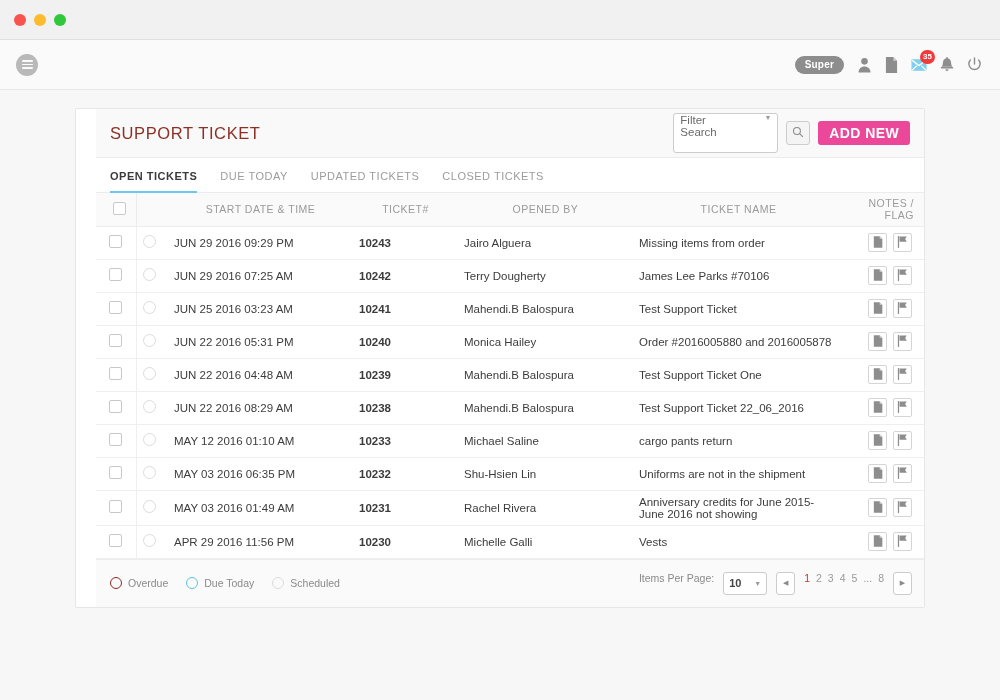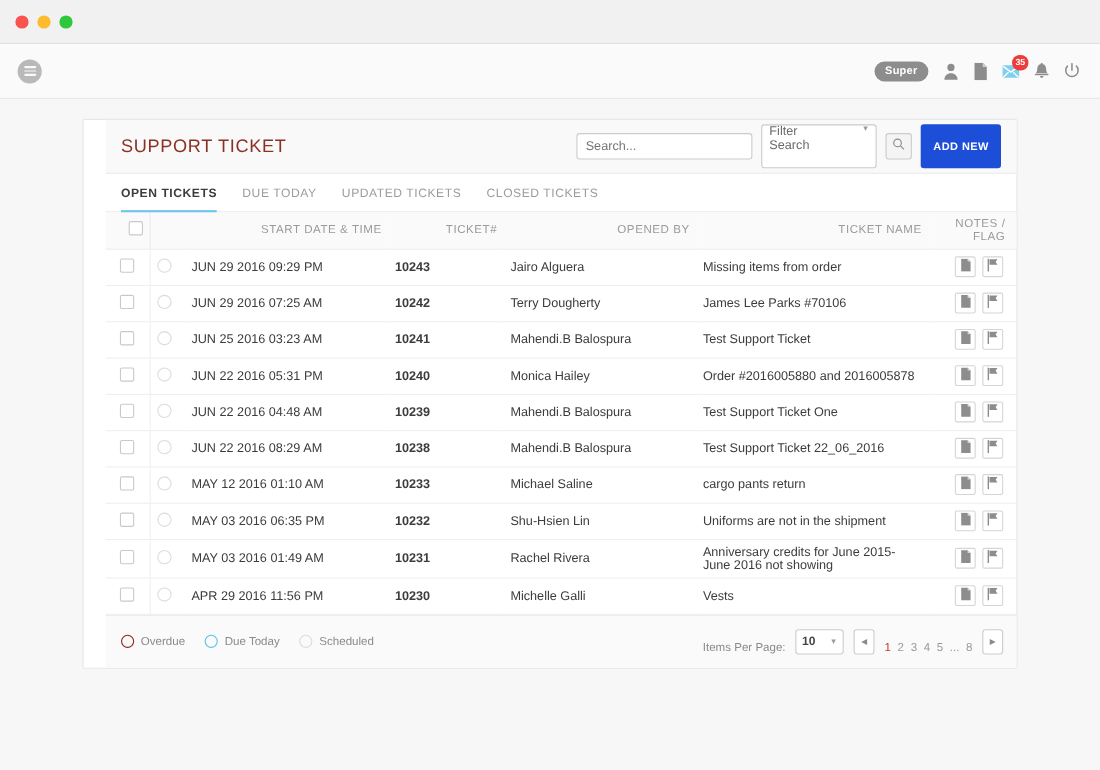--- a/index.html
+++ b/index.html
@@ -106,23 +106,23 @@
   }
   .sel-filter .caret { margin-left: auto; font-size: 7px; color: #9b9b9b; }
   .btn-searchicon {
     width: 24px; height: 24px;
     border: 1px solid #ccc; border-radius: 3px;
     background: #f4f4f4;
     display: flex; align-items: center; justify-content: center;
     cursor: pointer;
   }
   .btn-addnew {
-    height: 40px; background: #1d4ed8; color: #fff;
+    height: 24px; background: #ec4899; color: #fff;
     border: none; border-radius: 3px;
-    font-size: 10px; font-weight: bold; letter-spacing: .4px;
+    font-size: 14px; font-weight: bold; letter-spacing: .4px;
     padding: 0 11px; cursor: pointer;
     font-family: "Liberation Sans", sans-serif;
   }
 
   
   .tabs {
     height: 35px; display: flex; align-items: flex-end;
     padding: 0 0 0 14px;
     border-bottom: 1px solid #ececec;
   }
@@ -134,21 +134,21 @@
   }
   .tab.active { color: #3b3b3b; font-weight: bold; border-bottom-color: #6fc6ee; }
 
   
   table.tickets { width: 100%; border-collapse: collapse; }
   table.tickets thead th {
     background: #fafafa;
     border-bottom: 1px solid #ececec;
     height: 33px;
     font-size: 10.5px; color: #9a9a9a; font-weight: normal;
-    letter-spacing: .5px; text-align: right;
+    letter-spacing: .5px; text-align: center;
     padding: 0 6px;
   }
   table.tickets thead th.c-chk { width: 40px; padding-left: 13px; border-right: 1px solid #ececec; }
   table.tickets tbody td {
     border-bottom: 1px solid #efefef;
     font-size: 11.5px; color: #3c3c3c;
     height: 33px; padding: 5px 6px;
     vertical-align: middle;
   }
   table.tickets tbody td.c-chk { width: 40px; padding-left: 13px; border-right: 1px solid #efefef; }
@@ -181,21 +181,21 @@
   .card-foot {
     height: 48px; background: #fafafa;
     border-top: 1px solid #ececec;
     display: flex; align-items: center;
     padding: 0 12px 0 14px;
   }
   .legend { display: flex; align-items: center; gap: 18px; }
   .leg { display: flex; align-items: center; gap: 6px; font-size: 10.5px; color: #8a8a8a; }
   .leg-ring { width: 12px; height: 12px; border-radius: 50%; border: 1.5px solid #ccc; }
 
-  .pager { margin-left: auto; display: flex; align-items: flex-end; gap: 9px; }
+  .pager { margin-left: auto; display: flex; align-items: flex-start; gap: 9px; }
   .ipp-label { font-size: 10.5px; color: #8a8a8a; }
   .ipp-sel {
     width: 44px; height: 23px; border: 1px solid #ccc; border-radius: 3px;
     background: #fff; display: flex; align-items: center;
     padding: 0 5px; font-size: 11px; color: #444; font-weight: bold; cursor: pointer;
   }
   .ipp-sel .caret { margin-left: auto; font-size: 7px; color: #9b9b9b; font-weight: normal; }
   .pg-arrow {
     width: 19px; height: 23px; border: 1px solid #ccc; border-radius: 3px;
     background: #fff; display: flex; align-items: center; justify-content: center;
@@ -269,21 +269,20 @@
   </div>
 </div>
 
 <div class="page">
   <div class="card">
 
     <div class="card-head">
       <span class="card-title">SUPPORT TICKET</span>
 
       <div class="head-tools">
-        <input class="inp-search" type="text" placeholder="Search..." style="">
 
         <div class="sel-filter">
           <span>Filter Search</span>
           <span class="caret">▼</span>
         </div>
 
         <div class="btn-searchicon">
           <span>
             <svg width="12" height="12" viewBox="0 0 16 16">
               <circle cx="6.6" cy="6.6" r="4.6" fill="none" stroke="#8a8a8a" stroke-width="1.4"></circle>

